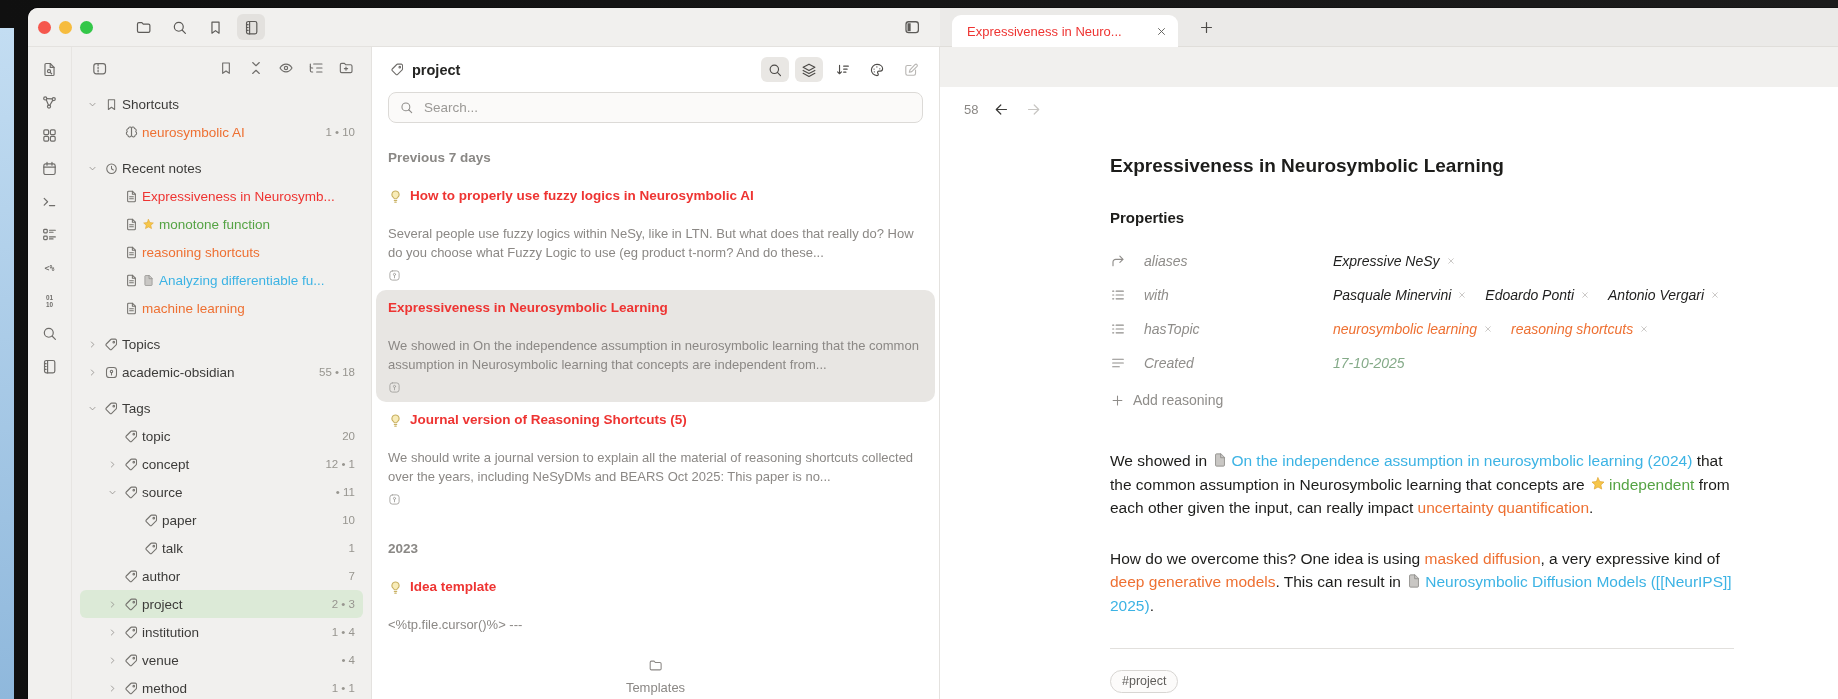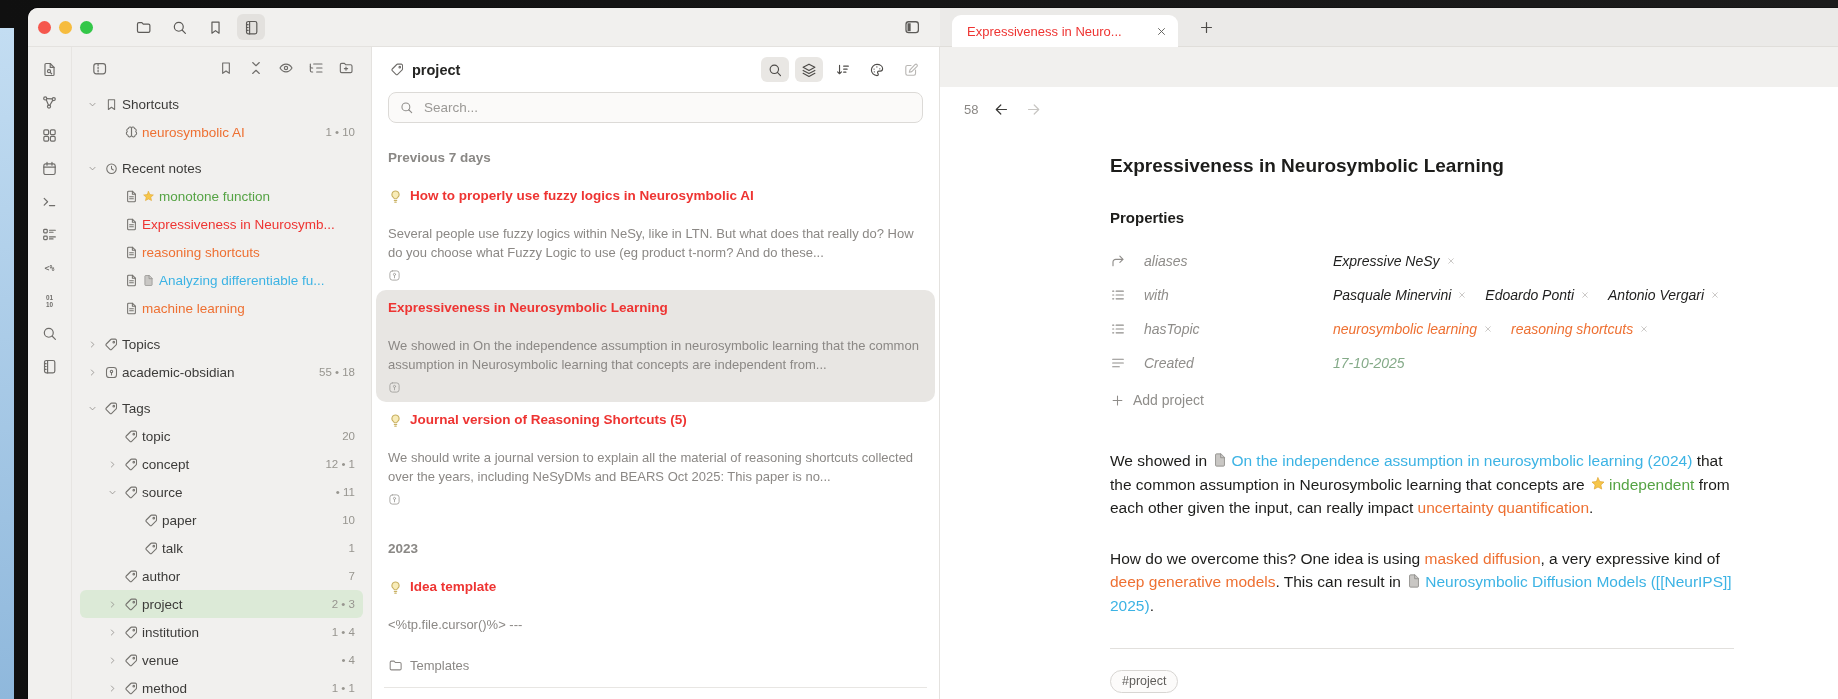--- a/index.html
+++ b/index.html
@@ -58,21 +58,21 @@
   .m-search input{border:none;outline:none;background:transparent;font-size:13.5px;color:#3c3b39;font-family:inherit;flex:1;}
   .m-search input::placeholder{color:#9b9996;}
   .m-list{padding:0 16px;}
   .sec-h{font-size:13.5px;font-weight:700;color:#8a8885;margin:27px 0 13px 0;}
   .card{padding:9px 12px 8px 12px;margin:0 -12px;border-radius:10px;}
   .card.sel{background:#e8e6e3;}
   .ct{display:flex;align-items:center;gap:7px;font-size:13.5px;font-weight:700;color:#ee3432;line-height:18px;}
   .cb{margin-top:19px;font-size:13px;line-height:19px;color:#8b8885;display:-webkit-box;-webkit-line-clamp:2;-webkit-box-orient:vertical;overflow:hidden;}
   .cb.mono1{-webkit-line-clamp:1;}
   .cbadge{margin-top:7px;color:#a5a3a0;display:flex;}
-  .folder-row{display:flex;align-items:center;gap:7px;color:#8b8885;font-size:13px;margin:16px 0 2px 0;}
+  .folder-row{display:flex;align-items:center;gap:7px;color:#8b8885;font-size:13px;margin:16px 0 2px 0;flex-direction:column;}
   .m-div{border-top:1px solid #e8e6e3;margin:14px -4px 0 -4px;}
 
   
   .rightpane{position:absolute;left:912px;top:39px;width:912px;bottom:0;background:#fff;overflow:hidden;margin-top:40px;}
   .nav{display:flex;align-items:center;gap:15px;padding:14px 0 0 24px;}
   .nav-count{font-size:13px;color:#8b8885;}
   .nav-btn{display:flex;}
   .nav-btn.back{color:#3c3b39;}
   .nav-btn.fwd{color:#c8c6c3;}
   .note{margin:36px 0 0 170px;width:624px;}
@@ -310,37 +310,37 @@
           </div>
           <div class="trow" style="padding-left: 24px;">
             <span class="tchev"></span>
             <span class="ticon">
               <svg class="ic" width="15" height="15" viewBox="0 0 24 24" fill="none" stroke="currentColor" stroke-width="1.7" stroke-linecap="round" stroke-linejoin="round">
                 <path d="M13.4 3.5H7.4A1.6 1.6 0 0 0 5.8 5.1v13.8a1.6 1.6 0 0 0 1.6 1.6h9.2a1.6 1.6 0 0 0 1.6-1.6V8.3z"></path>
                 <path d="M13.4 3.5v4.8h4.8"></path>
                 <path d="M9 12.3h6M9 15.7h6"></path>
               </svg>
             </span>
+            <span class="tlabel c-red">Expressiveness in Neurosymb...</span>
+          </div>
+          <div class="trow" style="padding-left: 24px;">
+            <span class="tchev"></span>
+            <span class="ticon">
+              <svg class="ic" width="15" height="15" viewBox="0 0 24 24" fill="none" stroke="currentColor" stroke-width="1.7" stroke-linecap="round" stroke-linejoin="round">
+                <path d="M13.4 3.5H7.4A1.6 1.6 0 0 0 5.8 5.1v13.8a1.6 1.6 0 0 0 1.6 1.6h9.2a1.6 1.6 0 0 0 1.6-1.6V8.3z"></path>
+                <path d="M13.4 3.5v4.8h4.8"></path>
+                <path d="M9 12.3h6M9 15.7h6"></path>
+              </svg>
+            </span>
             <span class="tprefix">
               <svg class="ic" width="13" height="13" viewBox="0 0 24 24" fill="none" stroke="currentColor" stroke-width="1.7" stroke-linecap="round" stroke-linejoin="round">
                 <path d="M12 2.6l2.7 5.8 6.3.7-4.7 4.3 1.3 6.2L12 16.5l-5.6 3.1 1.3-6.2L3 9.1l6.3-.7z" fill="#f6c64a" stroke="#e0a32e" stroke-width="1"></path>
               </svg>
             </span>
             <span class="tlabel c-green">monotone function</span>
-          </div>
-          <div class="trow" style="padding-left: 24px;">
-            <span class="tchev"></span>
-            <span class="ticon">
-              <svg class="ic" width="15" height="15" viewBox="0 0 24 24" fill="none" stroke="currentColor" stroke-width="1.7" stroke-linecap="round" stroke-linejoin="round">
-                <path d="M13.4 3.5H7.4A1.6 1.6 0 0 0 5.8 5.1v13.8a1.6 1.6 0 0 0 1.6 1.6h9.2a1.6 1.6 0 0 0 1.6-1.6V8.3z"></path>
-                <path d="M13.4 3.5v4.8h4.8"></path>
-                <path d="M9 12.3h6M9 15.7h6"></path>
-              </svg>
-            </span>
-            <span class="tlabel c-red">Expressiveness in Neurosymb...</span>
           </div>
           <div class="trow" style="padding-left: 24px;">
             <span class="tchev"></span>
             <span class="ticon">
               <svg class="ic" width="15" height="15" viewBox="0 0 24 24" fill="none" stroke="currentColor" stroke-width="1.7" stroke-linecap="round" stroke-linejoin="round">
                 <path d="M13.4 3.5H7.4A1.6 1.6 0 0 0 5.8 5.1v13.8a1.6 1.6 0 0 0 1.6 1.6h9.2a1.6 1.6 0 0 0 1.6-1.6V8.3z"></path>
                 <path d="M13.4 3.5v4.8h4.8"></path>
                 <path d="M9 12.3h6M9 15.7h6"></path>
               </svg>
             </span>
@@ -798,21 +798,21 @@
               <span class="pk">Created</span>
               <span class="pdate">17-10-2025</span>
             </div>
           </div>
         <div class="add-prop">
           <span id="plusIcon">
               <svg class="ic" width="15" height="15" viewBox="0 0 24 24" fill="none" stroke="currentColor" stroke-width="1.7" stroke-linecap="round" stroke-linejoin="round">
                 <path d="M12 5v14M5 12h14"></path>
               </svg>
             </span>
-          <span>Add project</span>
+          <span>Add reasoning</span>
         </div>
         <div class="paras" id="paras">
             <p class="para"><span>We showed in </span><span class="seg-icon">
                 <svg class="ic" width="16" height="16" viewBox="0 0 24 24" fill="none" stroke="currentColor" stroke-width="1.7" stroke-linecap="round" stroke-linejoin="round">
                   <path d="M13 2.8H6.8a1.5 1.5 0 0 0-1.5 1.5v15.4a1.5 1.5 0 0 0 1.5 1.5h10.4a1.5 1.5 0 0 0 1.5-1.5V8.6z" fill="#c9c7c4" stroke="#8f8d8a" stroke-width="1.3"></path>
                   <path d="M13 2.8v5.8h5.7" fill="none" stroke="#8f8d8a" stroke-width="1.3"></path>
                 </svg>
               </span><span class="c-cyan">On the independence assumption in neurosymbolic learning (2024)</span><span> that the common assumption in Neurosymbolic learning that concepts are </span><span class="seg-icon">
                 <svg class="ic" width="16" height="16" viewBox="0 0 24 24" fill="none" stroke="currentColor" stroke-width="1.7" stroke-linecap="round" stroke-linejoin="round">
                   <path d="M12 2.6l2.7 5.8 6.3.7-4.7 4.3 1.3 6.2L12 16.5l-5.6 3.1 1.3-6.2L3 9.1l6.3-.7z" fill="#f6c64a" stroke="#e0a32e" stroke-width="1"></path>

